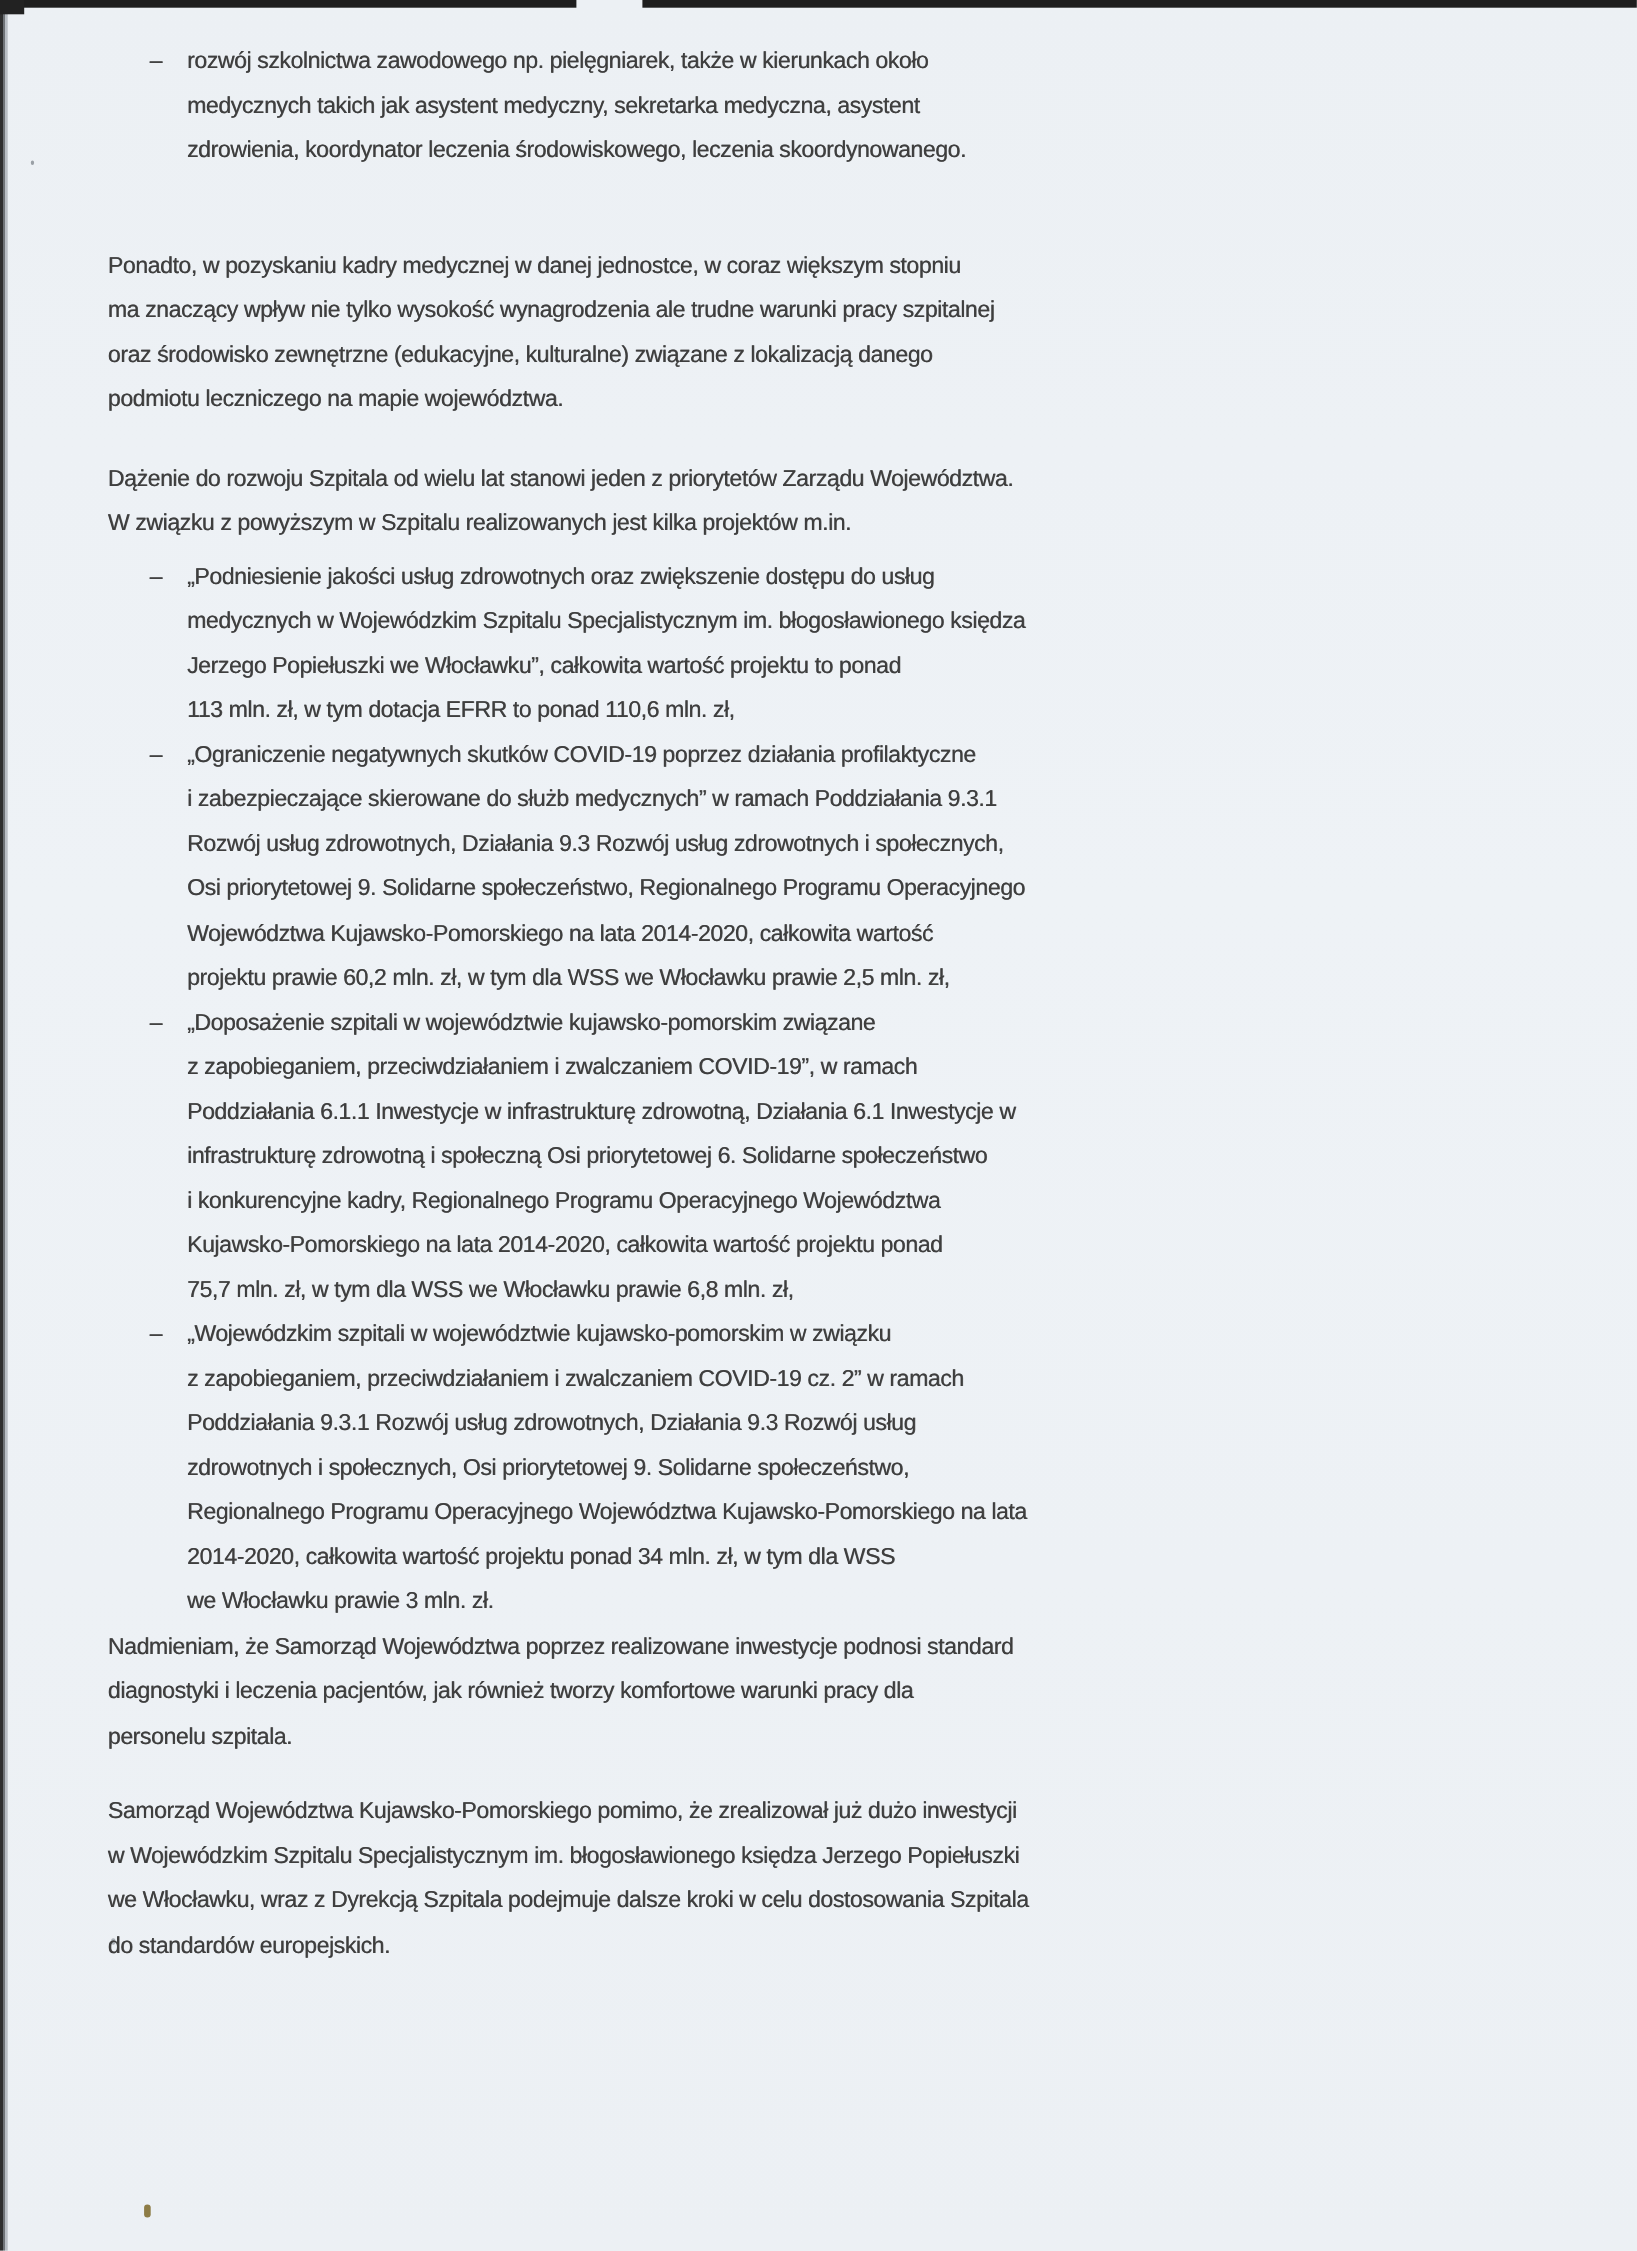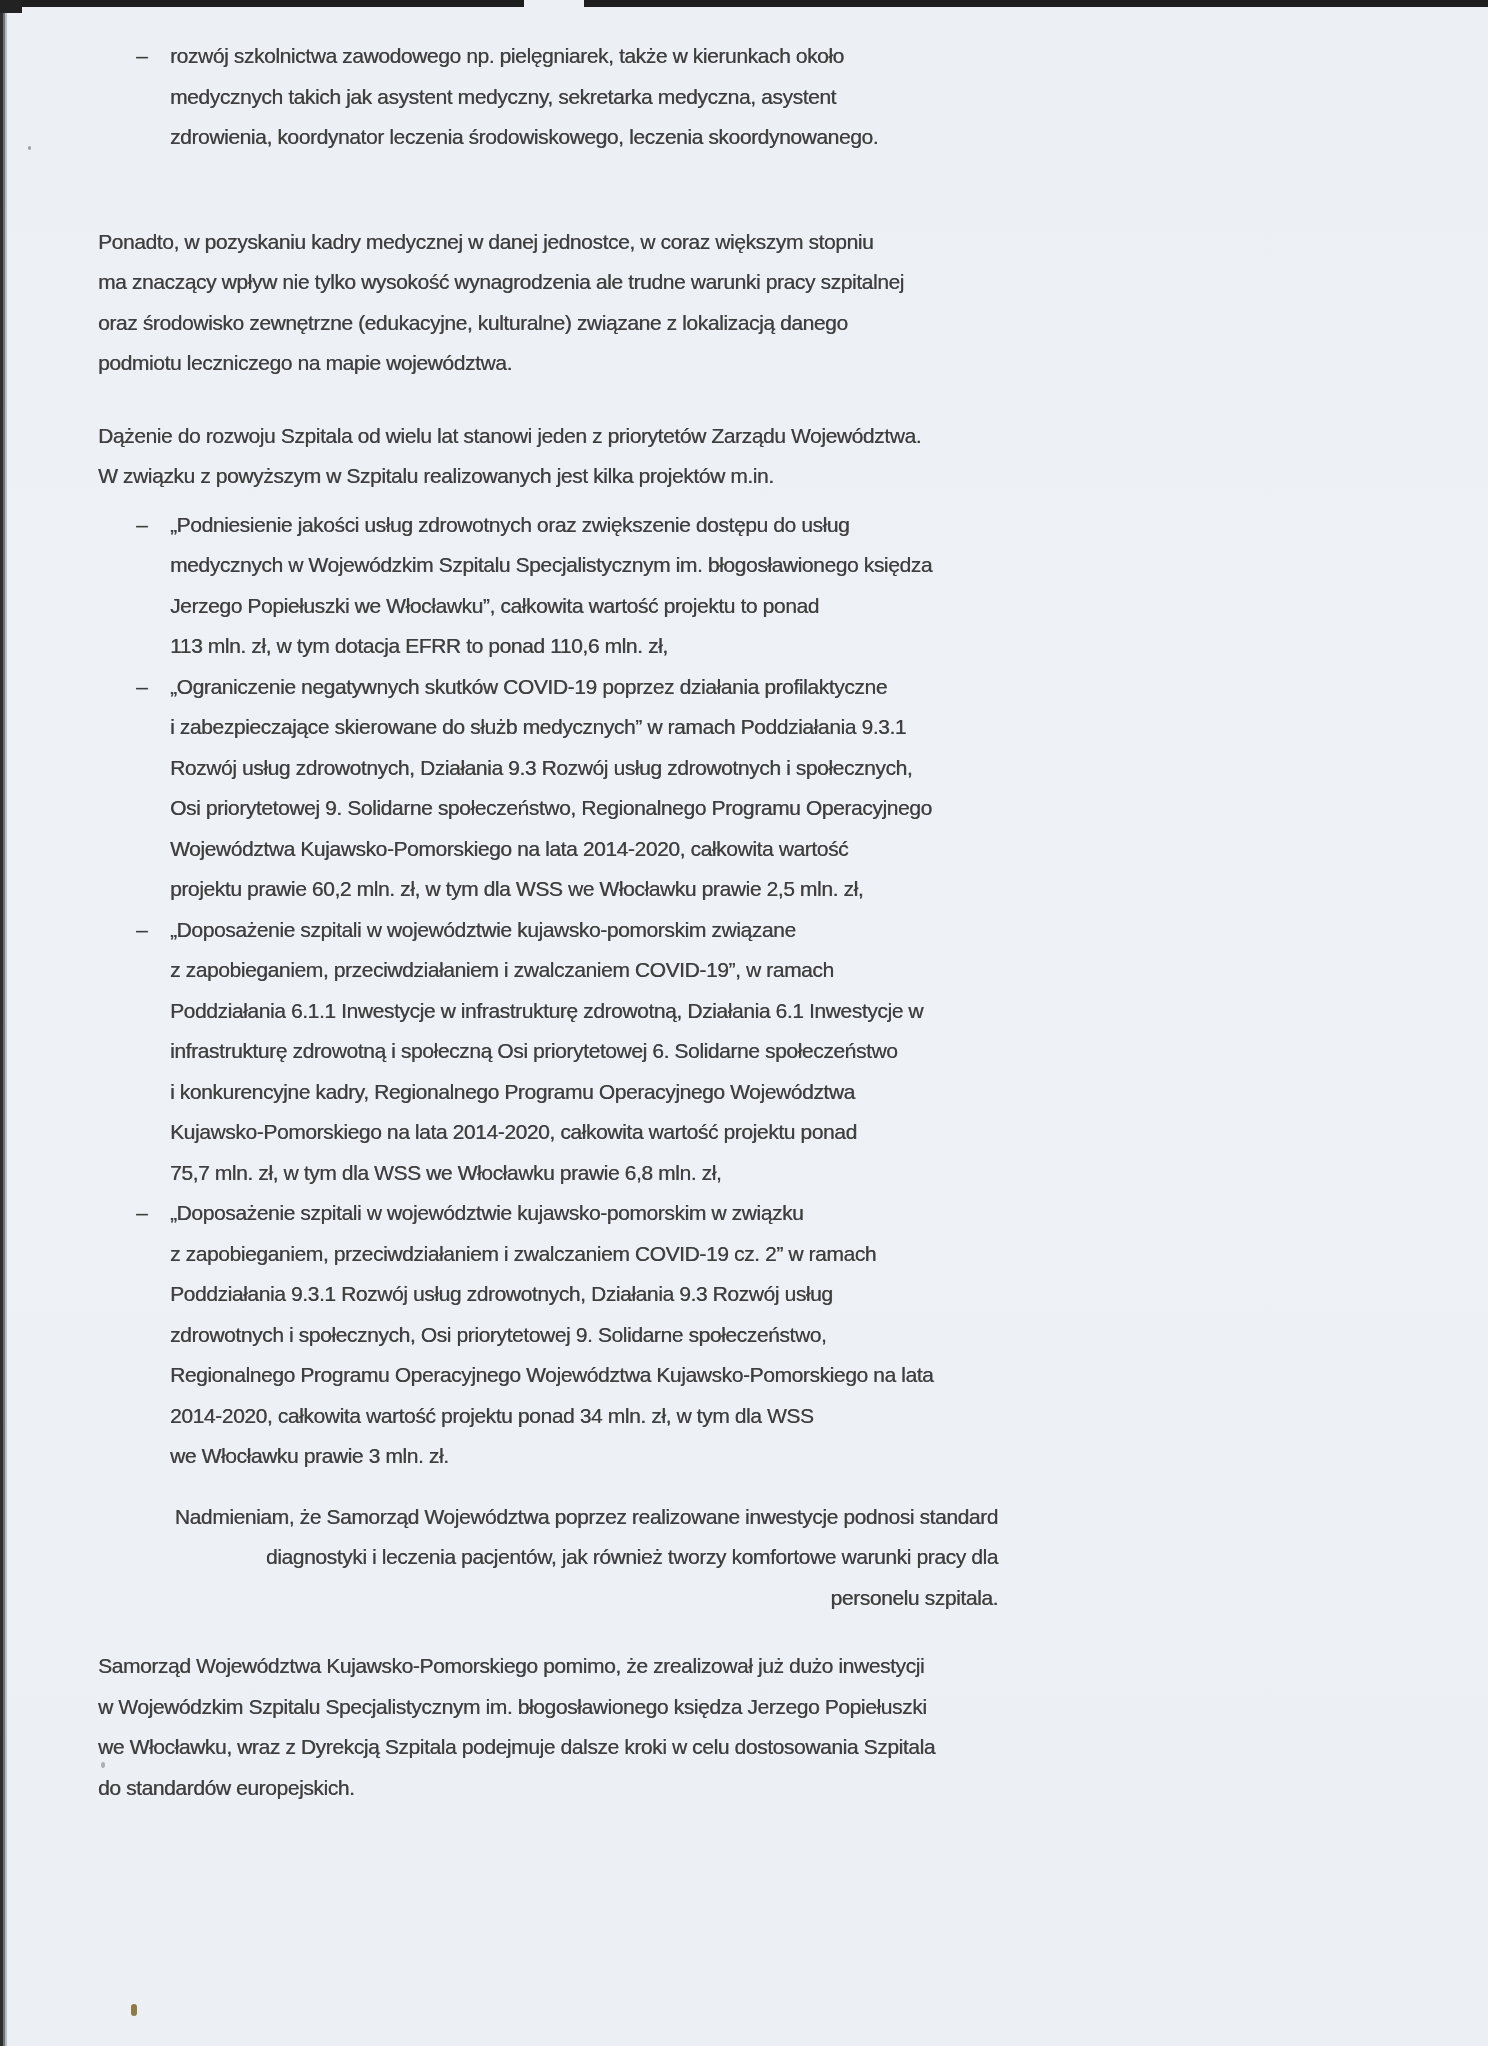--- a/index.html
+++ b/index.html
@@ -103,29 +103,29 @@
         <div class="line">„Doposażenie szpitali w województwie kujawsko-pomorskim związane</div>
         <div class="line">z zapobieganiem, przeciwdziałaniem i zwalczaniem COVID-19”, w ramach</div>
         <div class="line">Poddziałania 6.1.1 Inwestycje w infrastrukturę zdrowotną, Działania 6.1 Inwestycje w</div>
         <div class="line">infrastrukturę zdrowotną i społeczną Osi priorytetowej 6. Solidarne społeczeństwo</div>
         <div class="line">i konkurencyjne kadry, Regionalnego Programu Operacyjnego Województwa</div>
         <div class="line">Kujawsko-Pomorskiego na lata 2014-2020, całkowita wartość projektu ponad</div>
         <div class="line">75,7 mln. zł, w tym dla WSS we Włocławku prawie 6,8 mln. zł,</div>
       </div>
       <div class="block bullet">
         <span class="marker">–</span>
-        <div class="line">„Doposażenie szpitali w województwie kujawsko-pomorskim w związku</div>
+        <div class="line">„Wojewódzkim szpitali w województwie kujawsko-pomorskim w związku</div>
         <div class="line">z zapobieganiem, przeciwdziałaniem i zwalczaniem COVID-19 cz. 2” w ramach</div>
         <div class="line">Poddziałania 9.3.1 Rozwój usług zdrowotnych, Działania 9.3 Rozwój usług</div>
         <div class="line">zdrowotnych i społecznych, Osi priorytetowej 9. Solidarne społeczeństwo,</div>
         <div class="line">Regionalnego Programu Operacyjnego Województwa Kujawsko-Pomorskiego na lata</div>
         <div class="line">2014-2020, całkowita wartość projektu ponad 34 mln. zł, w tym dla WSS</div>
         <div class="line">we Włocławku prawie 3 mln. zł.</div>
       </div>
-      <div class="block paragraph" style="margin-top: 20px; text-align: right;">
+      <div class="block paragraph" style="margin-top: 1px;">
         <div class="line">Nadmieniam, że Samorząd Województwa poprzez realizowane inwestycje podnosi standard</div>
         <div class="line">diagnostyki i leczenia pacjentów, jak również tworzy komfortowe warunki pracy dla</div>
         <div class="line">personelu szpitala.</div>
       </div>
       <div class="block paragraph" style="margin-top: 28px;">
         <div class="line">Samorząd Województwa Kujawsko-Pomorskiego pomimo, że zrealizował już dużo inwestycji</div>
         <div class="line">w Wojewódzkim Szpitalu Specjalistycznym im. błogosławionego księdza Jerzego Popiełuszki</div>
         <div class="line">we Włocławku, wraz z Dyrekcją Szpitala podejmuje dalsze kroki w celu dostosowania Szpitala</div>
         <div class="line">do standardów europejskich.</div>
       </div>

